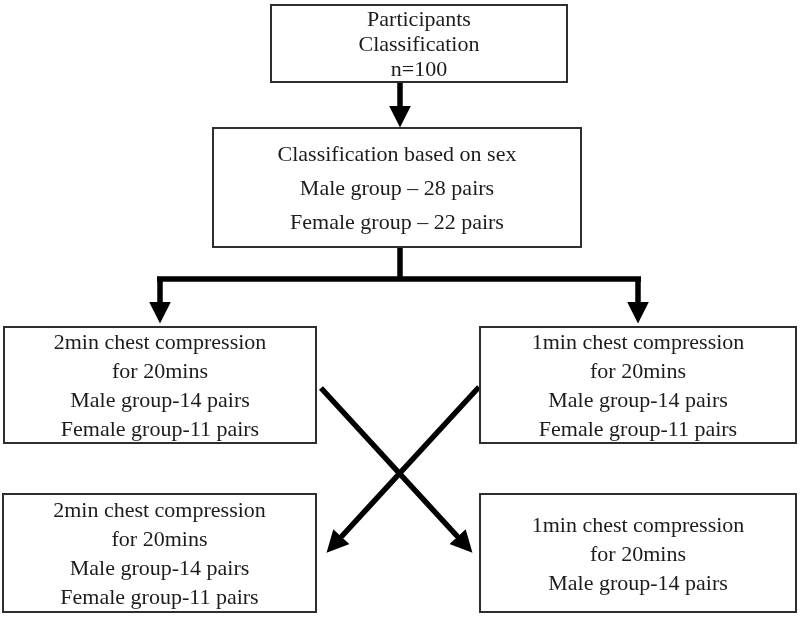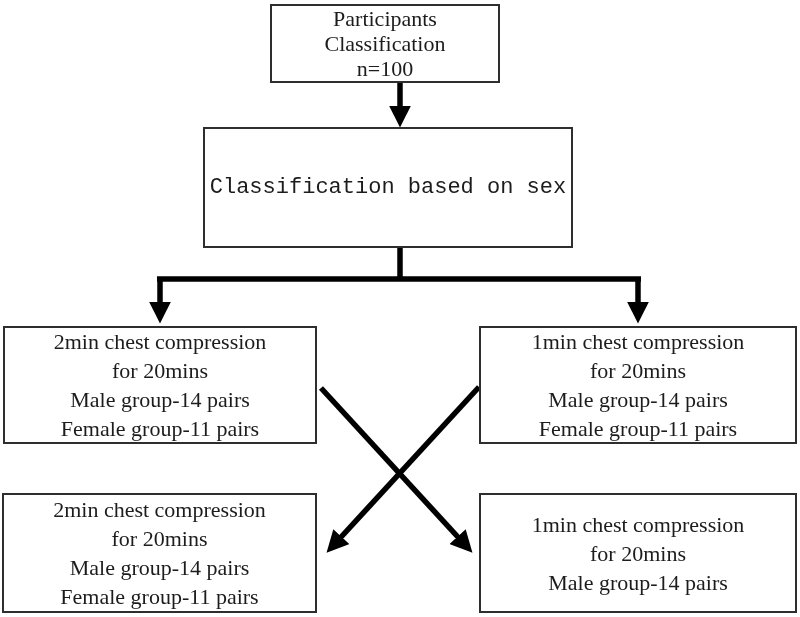--- a/index.html
+++ b/index.html
@@ -29,22 +29,22 @@
     border: 2px solid #2e2e2e;
     background: #ffffff;
     display: flex;
     flex-direction: column;
     justify-content: center;
     align-items: center;
     text-align: center;
     font-size: 22px;
   }
   .node .ln { white-space: nowrap; }
-  .n1 { left: 270px; top: 4px;   width: 230px; height: 79px;  line-height: 25px; }
-  .n2 { left: 203px; top: 127px; width: 370px; height: 121px; line-height: 34px; font-family: Liberation Mono, monospace; }
+  .n1 { left: 270px; top: 4px;   width: 298px; height: 79px;  line-height: 25px; }
+  .n2 { left: 212px; top: 127px; width: 370px; height: 121px; line-height: 34px; }
   .n3 { left: 3px;   top: 326px; width: 314px; height: 118px; line-height: 29px; }
   .n4 { left: 479px; top: 326px; width: 318px; height: 118px; line-height: 29px; }
   .n5 { left: 2px;   top: 493px; width: 315px; height: 120px; line-height: 29px; }
   .n6 { left: 479px; top: 493px; width: 318px; height: 120px; line-height: 29px; }
   .edge { stroke: #000000; stroke-width: 5.5; fill: none; }
   .ah   { fill: #000000; }
 </style>
 </head>
 <body>
 
@@ -69,20 +69,22 @@
   </svg>
 
   <div class="node n1">
     <div class="ln">Participants</div>
     <div class="ln">Classification</div>
     <div class="ln">n=100</div>
   </div>
 
   <div class="node n2">
     <div class="ln">Classification based on sex</div>
+    <div class="ln">Male group – 28 pairs</div>
+    <div class="ln">Female group – 22 pairs</div>
   </div>
 
   <div class="node n3">
     <div class="ln">2min chest compression</div>
     <div class="ln">for 20mins</div>
     <div class="ln">Male group-14 pairs</div>
     <div class="ln">Female group-11 pairs</div>
   </div>
 
   <div class="node n4">

